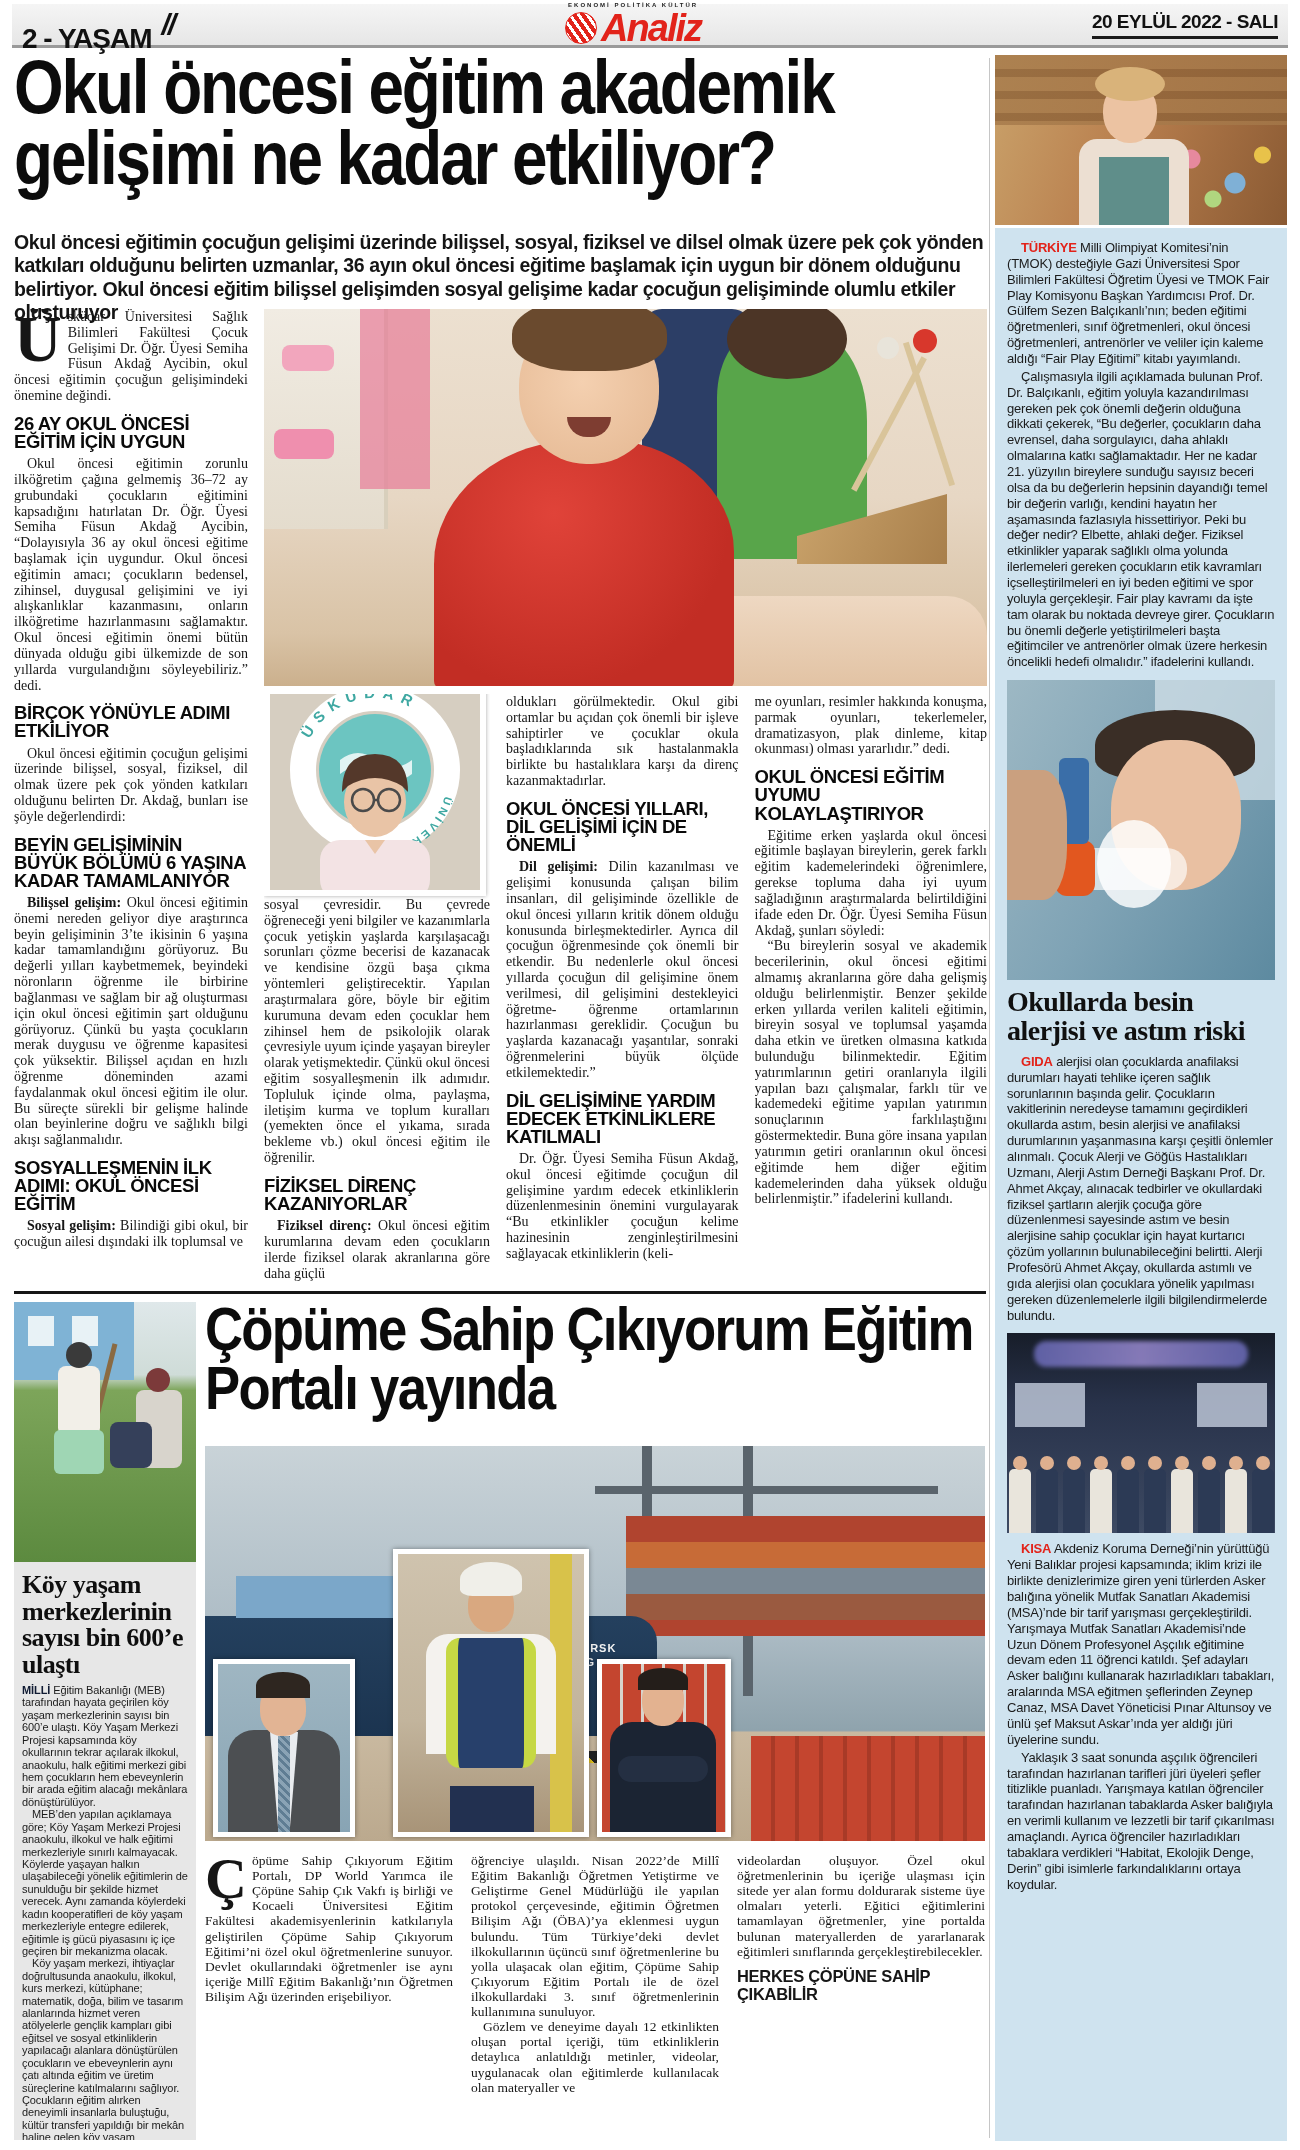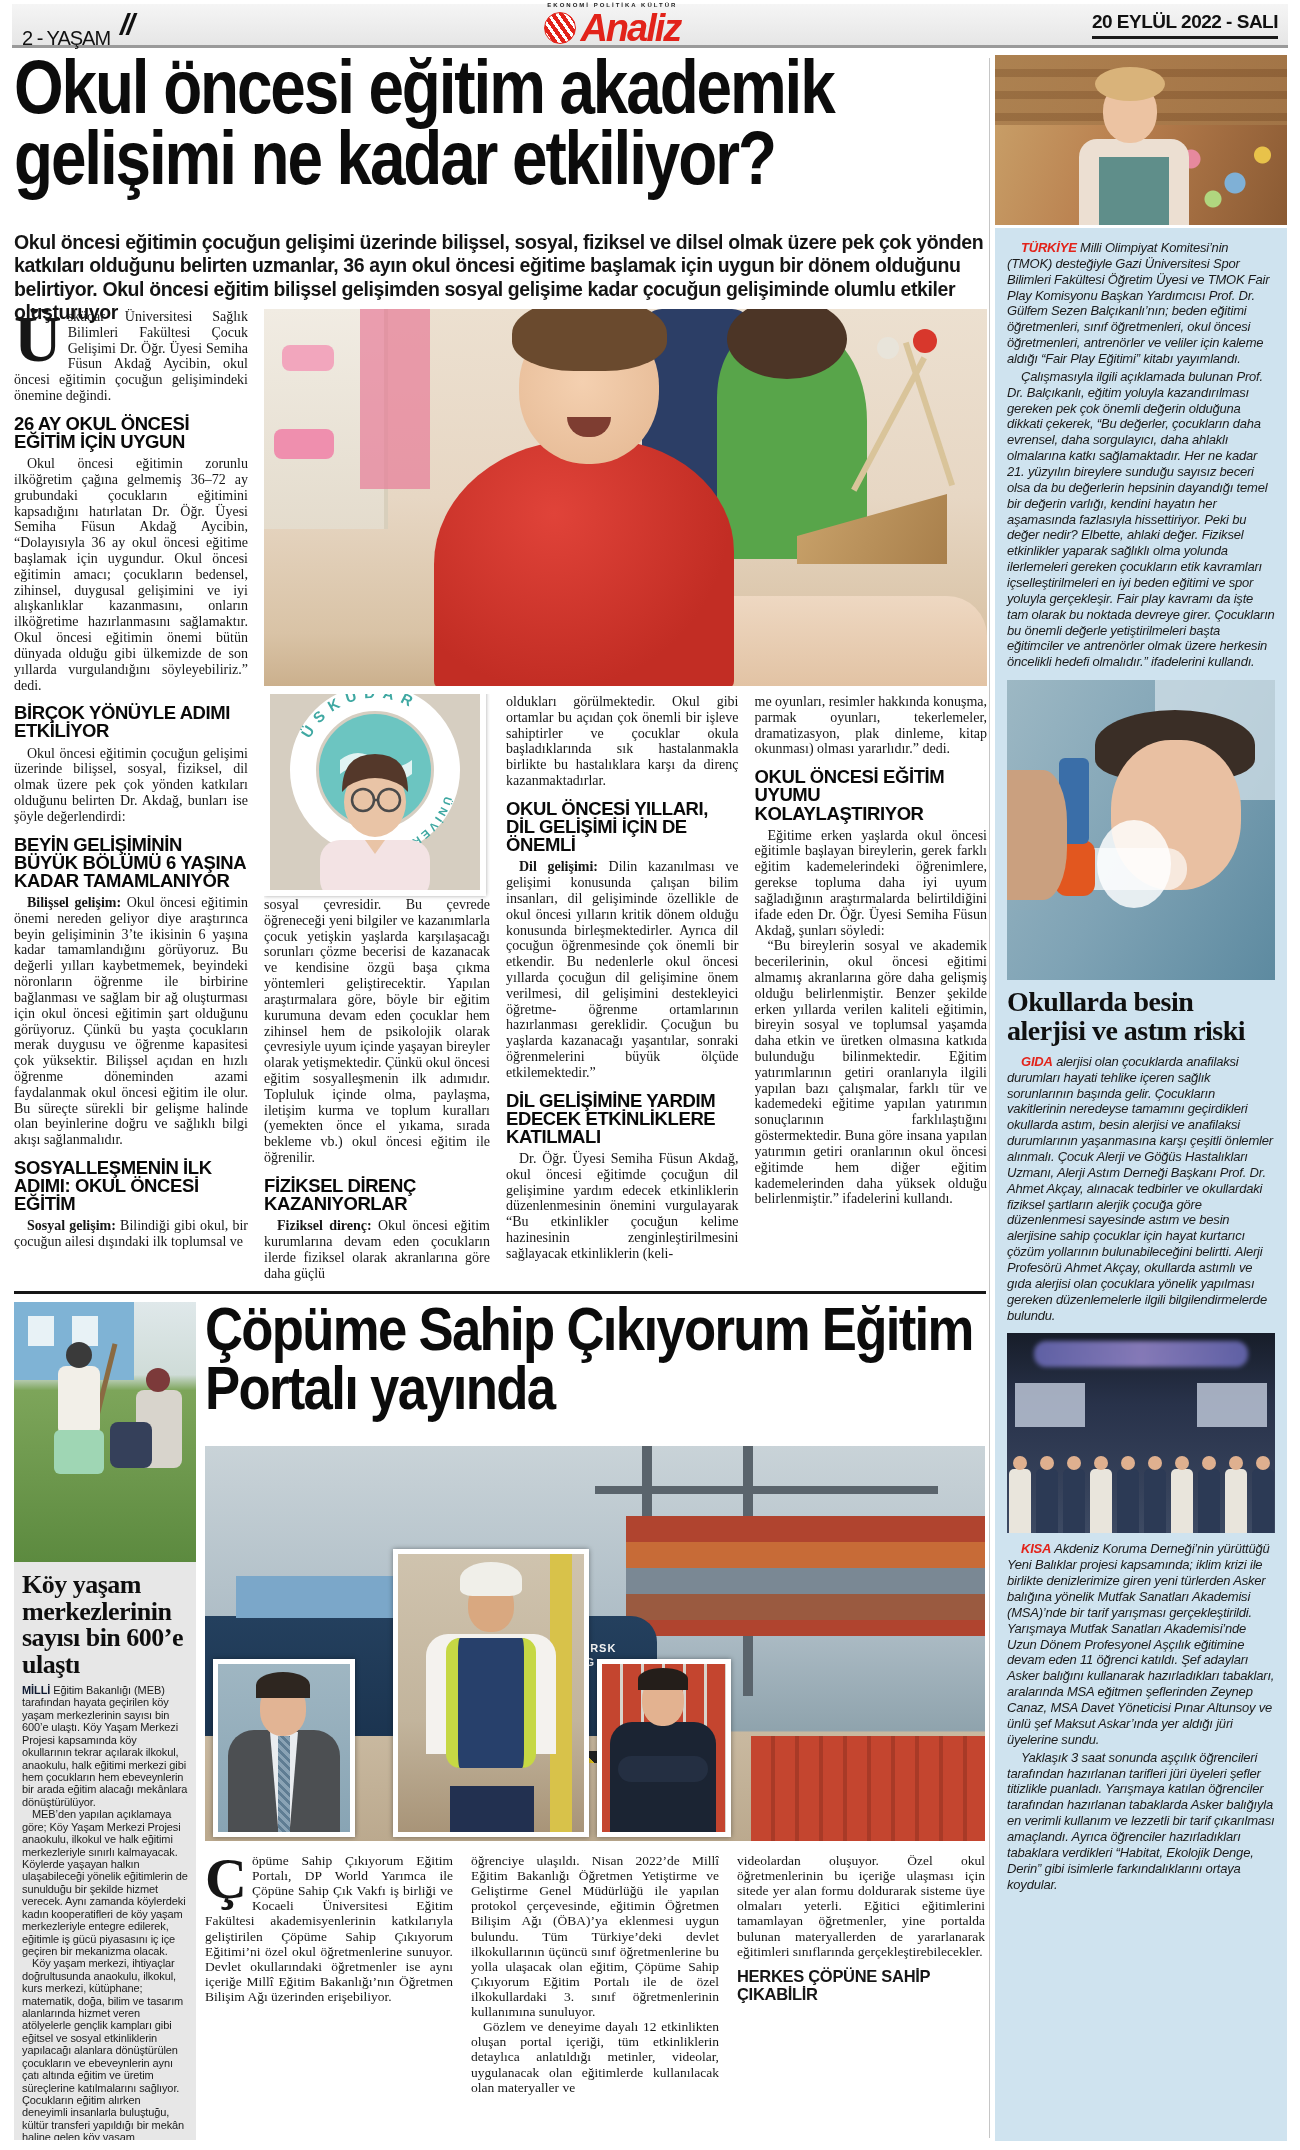--- a/index.html
+++ b/index.html
@@ -1,19 +1,19 @@
 <!DOCTYPE html>
 <html><head>
 <meta charset="utf-8">
 <style>
   html,body{margin:0;padding:0;}
   body{width:1300px;height:2150px;position:relative;background:#ffffff;font-family:"Liberation Sans",sans-serif;color:#111;overflow:hidden;}
   
   .header{position:absolute;top:4px;left:12px;right:12px;height:44px;background:linear-gradient(#f5f5f5,#e6e6e6);border-bottom:3px solid #9a9a9a;display:flex;align-items:center;justify-content:space-between;padding:0 10px;box-sizing:border-box;}
-  .section-label{font-size:20px;font-weight:400;letter-spacing:-1px;margin-top:28px;}
+  .section-label{font-size:28px;font-weight:700;letter-spacing:-1px;margin-top:28px;}
   .slashes{font-size:30px;font-weight:900;font-style:italic;margin-left:10px;letter-spacing:-2px;}
   .logo-wrap{text-align:center;line-height:1;}
   .logo-top{font-size:6px;font-weight:bold;letter-spacing:2px;color:#222;margin-bottom:1px;}
   .logo-row{display:flex;align-items:center;justify-content:center;gap:4px;}
   .logo-ball{width:30px;height:30px;border-radius:50%;background:repeating-linear-gradient(55deg,#e2231a 0 4px,#ffffff 4px 7px);border:1px solid #e2231a;}
   .logo-text{font-size:38px;font-weight:900;font-style:italic;color:#e2231a;letter-spacing:-2px;}
   .date{font-size:19px;font-weight:800;border-bottom:3px solid #1a1a1a;padding-bottom:3px;letter-spacing:-0.5px;}
   
   .headline-box{position:absolute;top:52px;left:14px;width:975px;overflow:hidden;height:176px;}
   .hscale{transform:scaleX(0.84);transform-origin:0 0;width:1165px;}
@@ -112,21 +112,21 @@
   .pt-vest .ph-pants{position:absolute;left:52px;bottom:0;width:84px;height:46px;background:#223050;}
   .pt-arms{left:392px;bottom:4px;width:124px;height:168px;background:repeating-linear-gradient(90deg,#c4452f 0 18px,#d8d4cc 18px 21px);}
   .pt-arms .ph-head{position:absolute;left:40px;top:12px;width:42px;height:50px;border-radius:46%;background:#e3b290;}
   .pt-arms .ph-hair{position:absolute;left:36px;top:4px;width:50px;height:22px;border-radius:50% 50% 0 0;background:#241e1a;}
   .pt-arms .ph-body{position:absolute;left:8px;top:58px;width:106px;height:110px;border-radius:22px 22px 0 0;background:#1b2433;}
   .pt-arms .ph-arms{position:absolute;left:16px;top:92px;width:90px;height:26px;border-radius:14px;background:#242f42;}
   
   .sidebar{position:absolute;left:995px;top:55px;width:292px;height:2086px;}
   .blue-box{background:#cfe3ef;margin-top:3px;padding:12px 12px 10px 12px;box-sizing:border-box;height:1913px;overflow:hidden;}
   .side-heading{font-family:"Liberation Serif",serif;font-weight:bold;font-size:28px;line-height:1.03;letter-spacing:-0.5px;color:#101010;margin:0 0 8px 0;}
-  .side-body{font-size:13px;line-height:1.22;letter-spacing:-0.2px;color:#1b1b1b;font-style:italic;}
+  .side-body{font-size:13px;line-height:1.22;letter-spacing:-0.2px;color:#1b1b1b;}
   .side-body p{margin:0 0 2px 0;}
   .side-body p.ind{text-indent:14px;}
   .lead-red{color:#e2231a;font-weight:900;}
   .lead-dark{color:#101b33;font-weight:900;}
   
   .koy-box{position:absolute;left:14px;top:1302px;width:182px;height:838px;background:#e7e7e7;overflow:hidden;}
   .koy-heading{font-family:"Liberation Serif",serif;font-weight:bold;font-size:26px;line-height:1.02;letter-spacing:-0.5px;margin:10px 8px 6px 8px;color:#0e0e0e;}
   .koy-body{font-size:11px;line-height:1.13;letter-spacing:-0.1px;margin:0 8px;color:#1b1b1b;}
   .koy-body p{margin:0;}
   .koy-body p.ind{text-indent:10px;}

